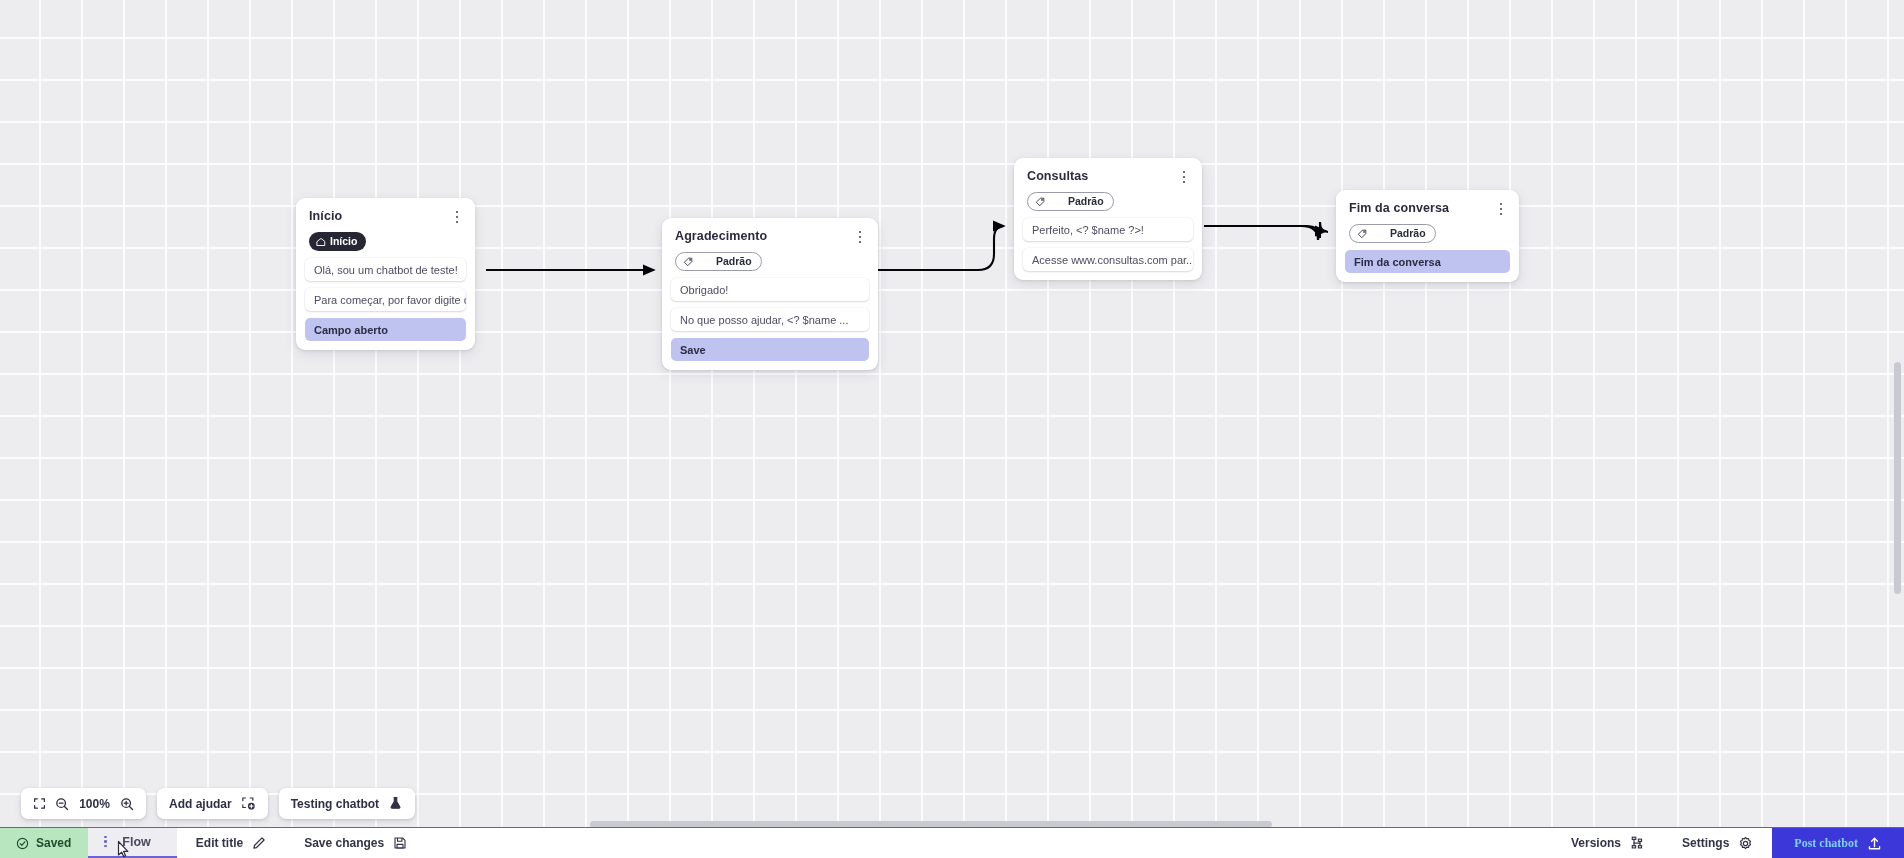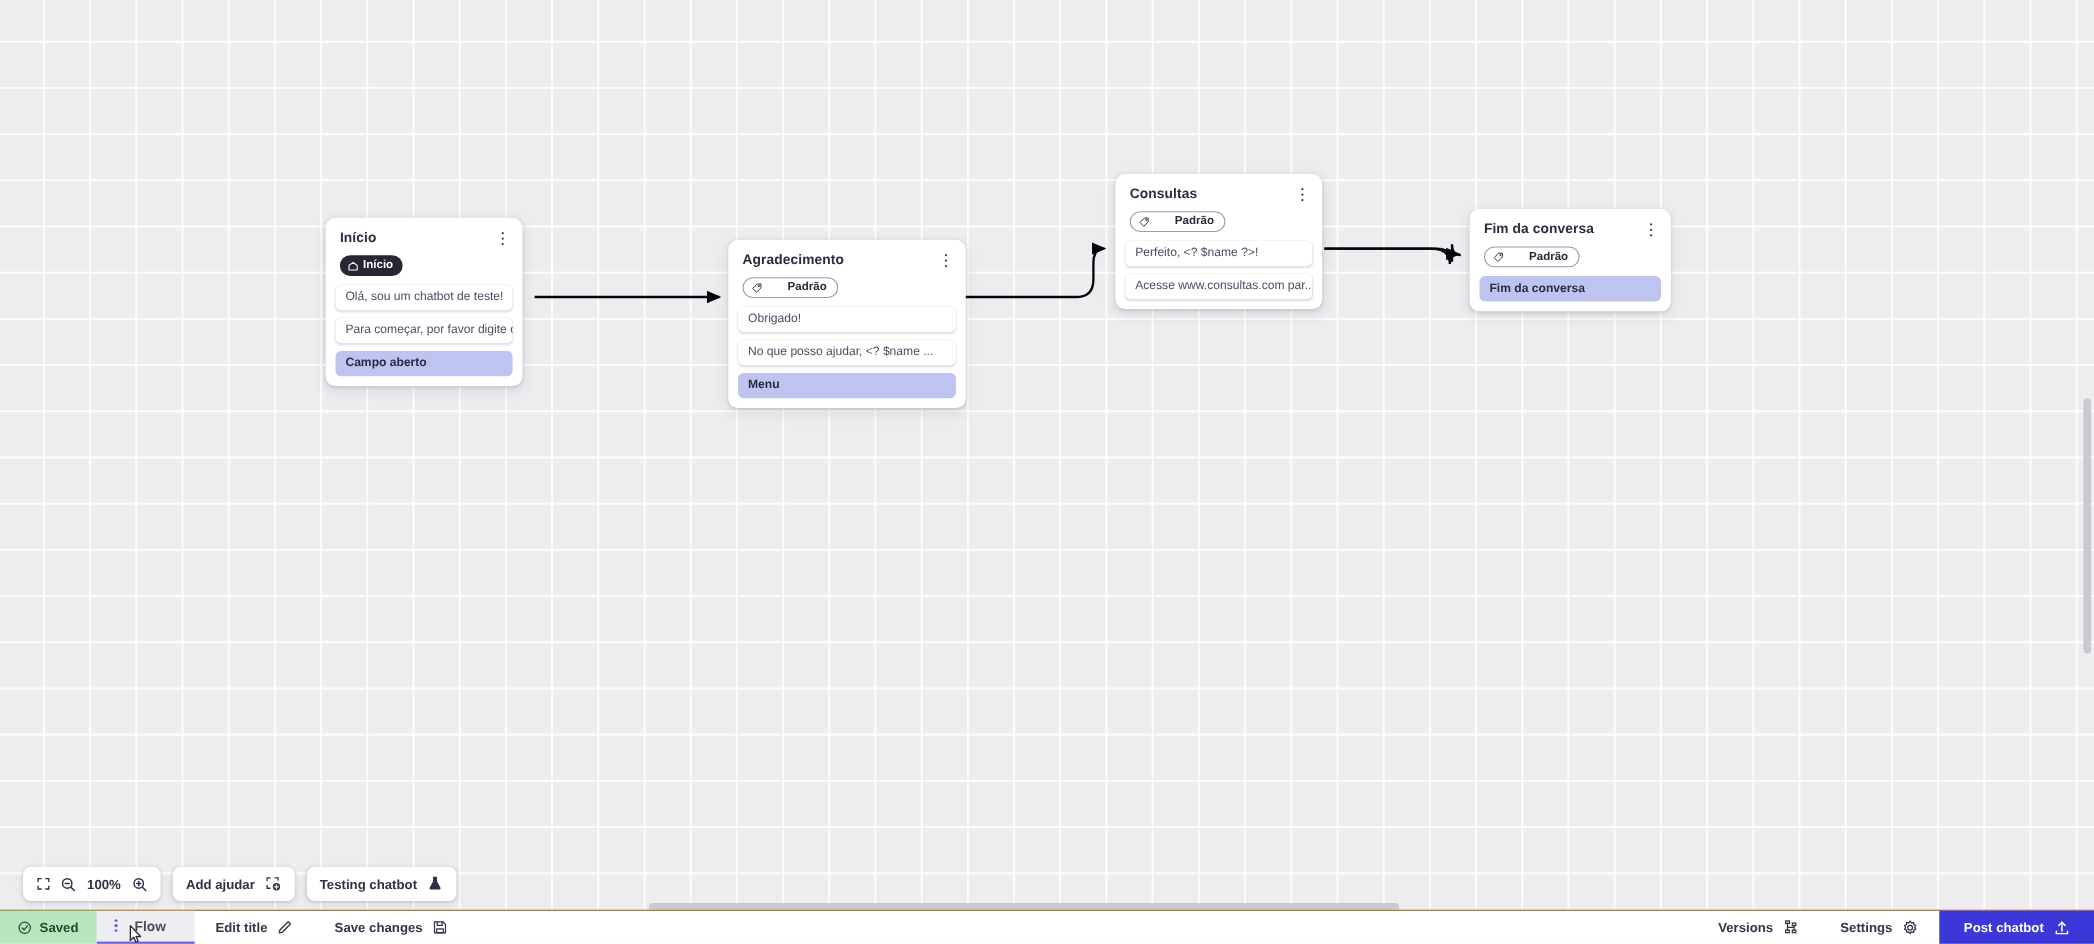--- a/index.html
+++ b/index.html
@@ -240,25 +240,26 @@
     white-space: nowrap;
     cursor: pointer;
   }
   .bb-spacer { flex: 1 1 auto; }
   .bb-post {
     display: flex;
     align-items: center;
     gap: 9px;
     padding: 0 22px;
     background: #3b37d9;
-    color: #ffffff;
+    color: #7dd3fc;
     font-size: 12px;
     font-weight: 700;
     white-space: nowrap;
     cursor: pointer;
+    font-family: Liberation Serif, serif;
   }
 
   
   #mouse-cursor {
     position: absolute;
     left: 116px;
     top: 840px;
     width: 16px;
     height: 20px;
     z-index: 60;
@@ -322,21 +323,21 @@
       <span class="badge outline">
         <svg width="10" height="10" viewBox="0 0 16 16" fill="none" stroke="#2b2b3d" stroke-width="1.4" stroke-linejoin="round">
             <path d="M8.6 1.9 H14.1 V7.4 L7.6 13.9 L2.1 8.4 Z"></path>
             <circle cx="11.3" cy="4.7" r="0.95"></circle>
           </svg>
         <span>Padrão</span>
       </span>
     </div>
     <div class="msg">Obrigado!</div>
     <div class="msg">No que posso ajudar, &lt;? $name ...</div>
-    <div class="action">Menu</div>
+    <div class="action">Save</div>
   </div>
 
   <div class="node" style="left:1014px; top:158px; width:188px;">
     <div class="node-head">
       <span class="node-title">Consultas</span>
       <span class="kebab">
           <i></i>
           <i></i>
           <i></i>
         </span>

